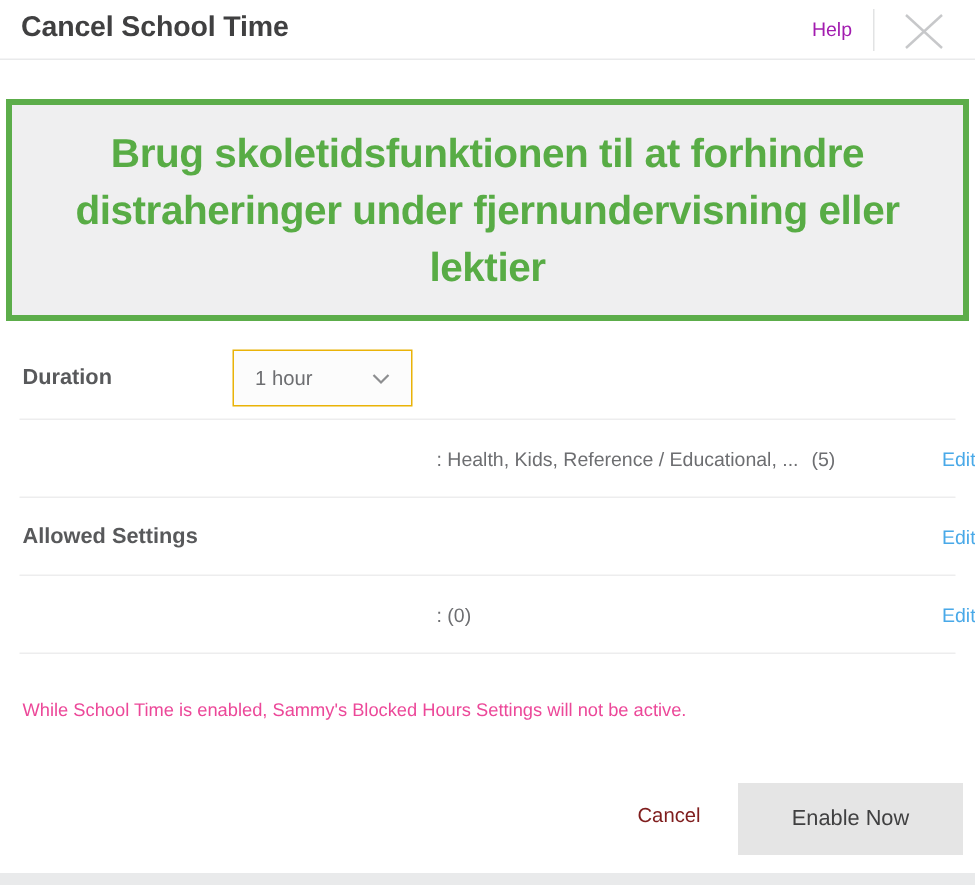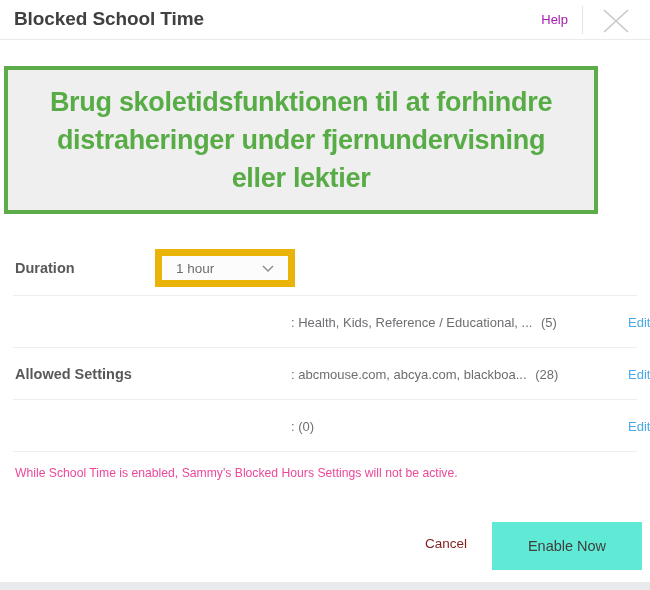--- a/index.html
+++ b/index.html
@@ -51,41 +51,41 @@
     right: 16px; top: 4px;
     width: 36px; height: 32px;
     cursor: pointer;
   }
   .close-icon svg { display: block; }
 
   
   .banner {
     position: absolute;
     left: 4px; top: 66px;
-    width: 594px; height: 148px;
+    width: 642px; height: 148px;
     border: 4px solid #5cad4a;
     background: #efeff0;
     display: flex;
     align-items: center;
     justify-content: center;
   }
   .banner-text {
     font-size: 27px;
     font-weight: bold;
     line-height: 1.42;
     color: #58ac45;
     text-align: center;
     padding: 0 26px;
     letter-spacing: -0.3px;
   }
 
   
   .rows {
     position: absolute;
-    left: 0; top: 240px;
+    left: 0; top: 224px;
     width: 650px;
   }
   .row {
     position: relative;
     height: 52px;
     border-bottom: 1px solid #ededee;
     margin: 0 13px;
   }
   .row.tall { height: 56px; }
   .row-label {
@@ -116,22 +116,22 @@
     color: #49a9e8;
     cursor: pointer;
     margin-left: 48px;
   }
 
   
   .dropdown {
     position: absolute;
     left: 142px; top: 50%;
     transform: translateY(-50%);
-    width: 140px; height: 38px;
-    border: 7px solid #eab308;
+    width: 120px; height: 38px;
+    border: 1px solid #eab308;
     background: #fcfcfc;
     cursor: pointer;
     padding-left: 32px;
   }
   .dropdown-value {
     position: absolute;
     left: 14px; top: 50%;
     transform: translateY(-50%);
     font-size: 13.5px;
     color: #6d6e71;
@@ -156,39 +156,39 @@
     position: absolute;
     left: 425px; top: 536px;
     font-size: 13.5px;
     color: #7f1d1d;
     cursor: pointer;
   }
   .enable-button {
     position: absolute;
     left: 492px; top: 522px;
     width: 150px; height: 48px;
-    background: #5eead4;
+    background: #e5e5e5;
     border: none;
     font-family: "Liberation Sans", sans-serif;
     font-size: 14.5px;
     color: #404041;
     cursor: pointer;
   }
   .bottom-strip {
     position: absolute;
     left: 0; bottom: 0;
     width: 650px; height: 8px;
     background: #e9eaeb;
   }
 </style>
 </head>
 <body>
 
 <div class="titlebar">
-  <div class="titlebar-title">Blocked School Time</div>
+  <div class="titlebar-title">Cancel School Time</div>
   <div class="help-link">Help</div>
   <div class="titlebar-divider"></div>
   <div class="close-icon">
     <svg width="36" height="32" viewBox="0 0 36 32">
       <line x1="6" y1="6" x2="30" y2="28" stroke="#c7c8ca" stroke-width="1.6"></line>
       <line x1="30" y1="6" x2="6" y2="28" stroke="#c7c8ca" stroke-width="1.6"></line>
     </svg>
   </div>
 </div>
 
@@ -213,24 +213,20 @@
   <div class="row">
     <div class="row-value">
       <span>: Health, Kids, Reference / Educational, ...</span>
       <span class="row-count">(5)</span>
     </div>
     <div class="row-edit">Edit</div>
   </div>
 
   <div class="row">
     <div class="row-label">Allowed Settings</div>
-    <div class="row-value">
-      <span>: abcmouse.com, abcya.com, blackboa...</span>
-      <span class="row-count">(28)</span>
-    </div>
     <div class="row-edit">Edit</div>
   </div>
 
   <div class="row">
     <div class="row-value">
       <span>: (0)</span>
       <span class="row-count"></span>
     </div>
     <div class="row-edit">Edit</div>
   </div>

